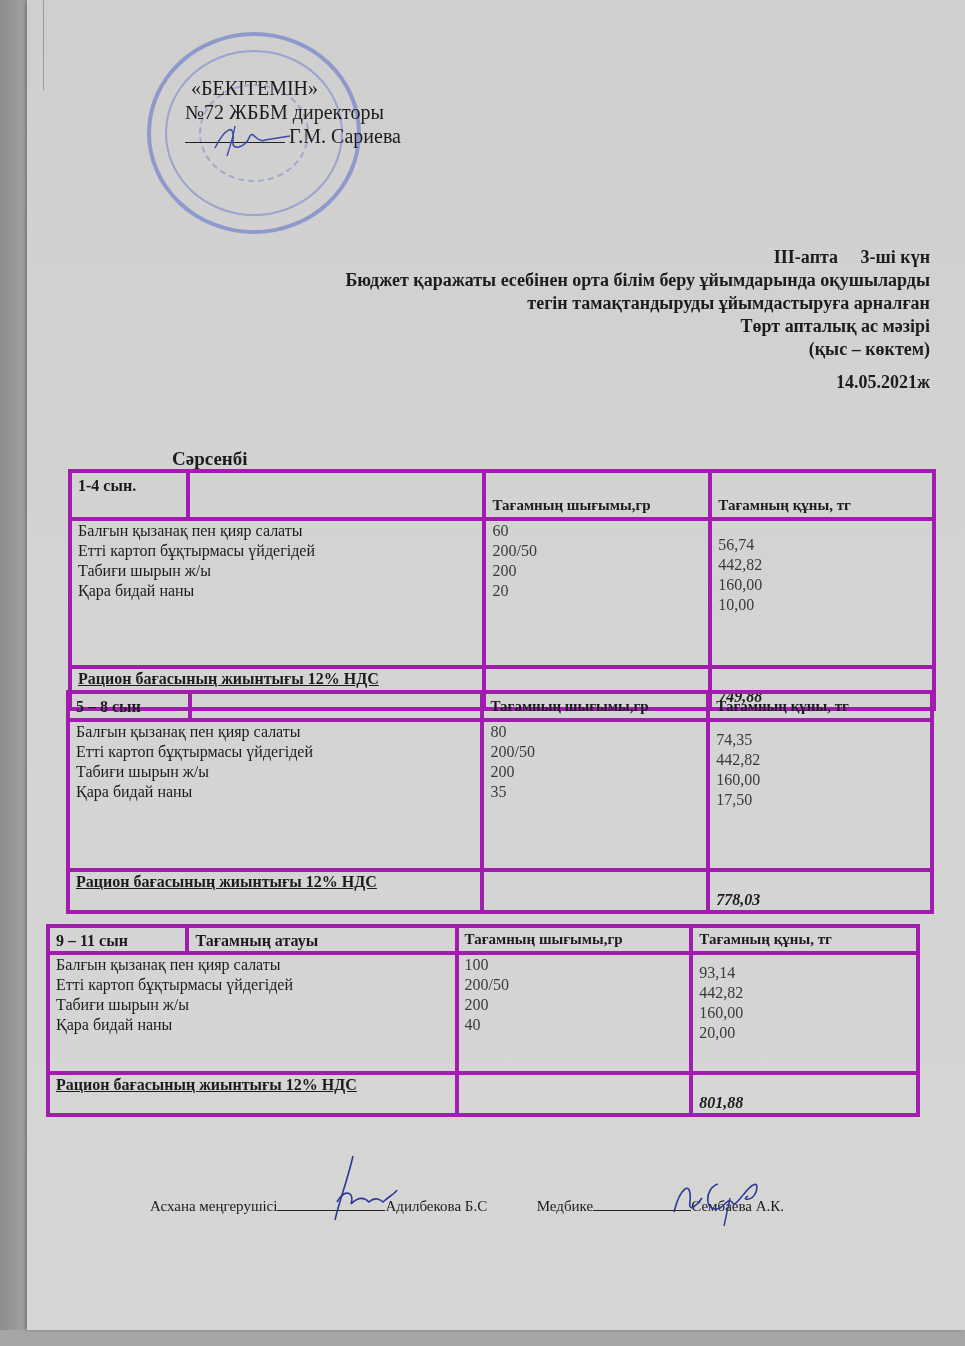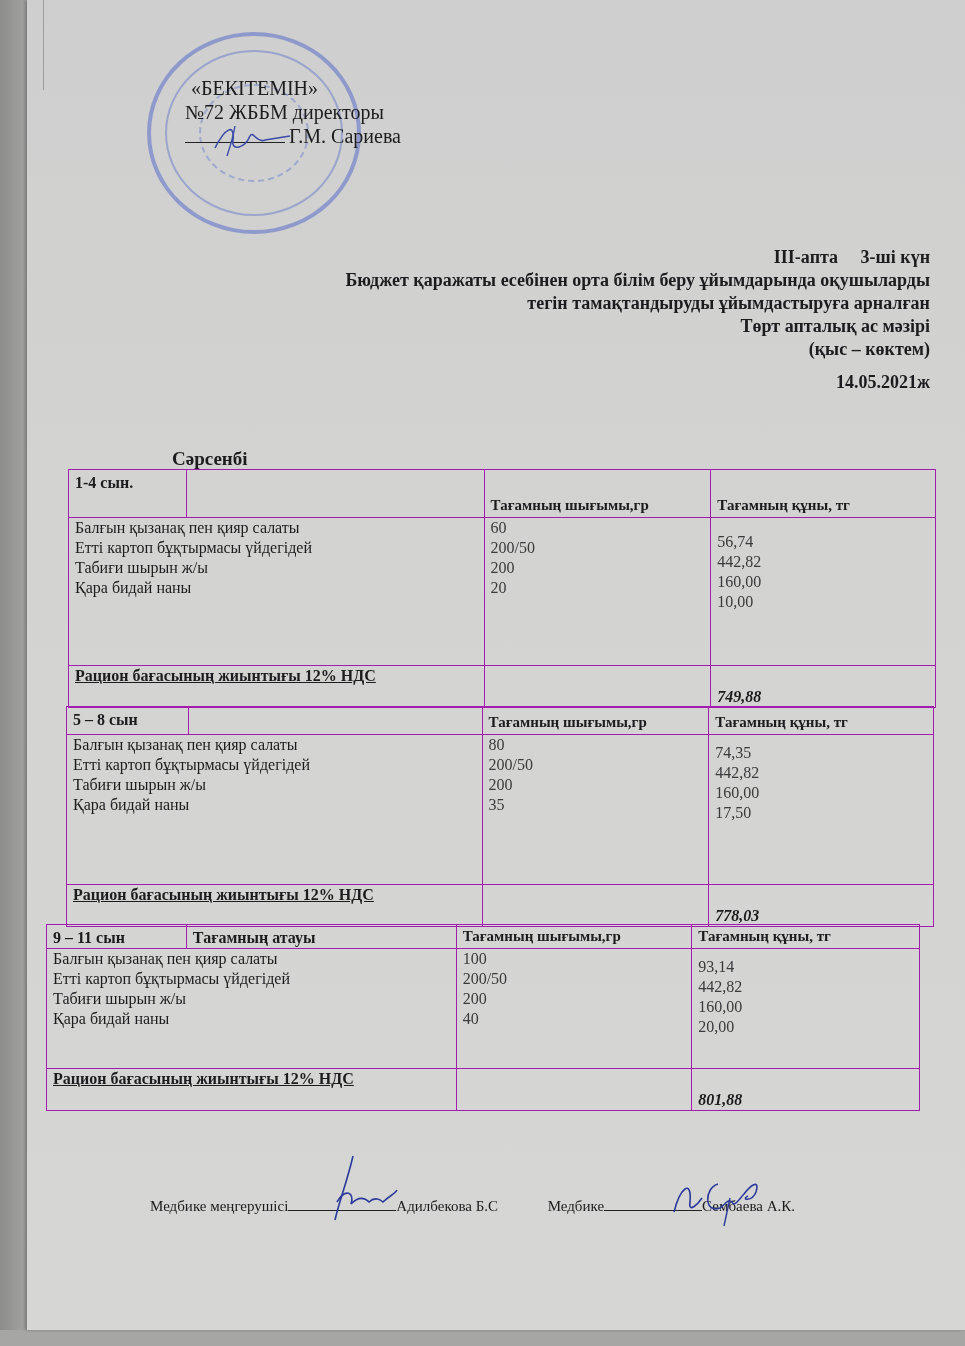--- a/index.html
+++ b/index.html
@@ -62,21 +62,21 @@
     .heading .h4 { margin-left: 60px; }
     .heading .h5 { margin-left: 60px; }
     .heading .date { margin-top: 10px; margin-left: 60px; }
     .day-label { position: absolute; left: 172px; top: 448px; font-weight: bold; font-size: 19px; }
 
     table.menu {
       position: absolute; border-collapse: collapse;
       font-size: 16px; line-height: 20px;
     }
     table.menu td {
-      border: 1px solid #a21caf; vertical-align: top; padding: 0 6px;
+      border: 4px solid #a21caf; vertical-align: top; padding: 0 6px;
     }
     .hdr-class { font-weight: bold; font-size: 16px; padding-top: 3px !important; }
     .hdr-col { font-weight: bold; font-size: 15px; vertical-align: bottom !important; padding-bottom: 2px !important; }
     .total-label { font-weight: bold; font-size: 16px; text-decoration: underline; }
     .total-value { font-weight: bold; font-size: 16px; vertical-align: bottom !important; font-style: italic; }
     .items div, .nums div { white-space: nowrap; }
     .nums { color: #3a3a3c; }
 
     .footer { position: absolute; left: 150px; top: 1196px; font-size: 15px; white-space: nowrap; }
     .footer .uline { display: inline-block; border-bottom: 1px solid #222; height: 14px; }
@@ -151,21 +151,21 @@
     </td>
   </tr>
   <tr style="height:42px">
     <td colspan="2" class="total-label">Рацион бағасының жиынтығы 12% НДС</td>
     <td></td>
     <td class="total-value">749,88</td>
   </tr>
 </tbody>
   </table>
 
-<table class="menu" style="left:66px;top:706px;width:868px;border-radius:31px;">
+<table class="menu" style="left:66px;top:690px;width:868px;border-radius:31px;">
   <colgroup>
       <col style="width:122px">
       <col style="width:294px">
       <col style="width:227px">
       <col style="width:225px">
     </colgroup>
   <tbody>
       <tr style="height:28px">
     <td class="hdr-class">5 – 8 сын</td>
     <td></td>
@@ -236,21 +236,21 @@
   </tr>
   <tr style="height:42px">
     <td colspan="2" class="total-label">Рацион бағасының жиынтығы 12% НДС</td>
     <td></td>
     <td class="total-value">801,88</td>
   </tr>
 </tbody>
   </table>
 
 <div class="footer">
-  <span>Медбике меңгерушісі</span><span class="uline" style="width:108px"></span><span>Адилбекова Б.С</span>
+  <span>Асхана меңгерушісі</span><span class="uline" style="width:108px"></span><span>Адилбекова Б.С</span>
   <span style="display:inline-block;width:42px"></span>
   <span>Медбике</span><span class="uline" style="width:98px"></span><span>Сембаева А.К.</span>
 </div>
 <svg class="sig" style="left:325px;top:1152px;width:90px;height:72px" viewBox="0 0 90 72">
   <path d="M28 4 C22 30, 14 50, 10 68" fill="none" stroke="#2b3a9a" stroke-width="1.6"></path>
   <path d="M12 50 C20 36, 30 40, 26 52 C34 44, 40 46, 44 50 C50 44, 56 48, 58 50 C64 44, 70 42, 72 38" fill="none" stroke="#2b3a9a" stroke-width="1.6"></path>
 </svg>
 <svg class="sig" style="left:668px;top:1168px;width:110px;height:60px" viewBox="0 0 110 60">
   <path d="M6 44 C12 20, 24 10, 22 34 C20 46, 30 36, 34 30" fill="none" stroke="#2b3a9a" stroke-width="1.6"></path>
   <path d="M50 16 C36 20, 36 46, 52 40 C58 36, 60 30, 64 34 C66 40, 72 30, 76 26 C82 18, 92 10, 88 24 C84 34, 72 32, 80 28" fill="none" stroke="#2b3a9a" stroke-width="1.6"></path>

